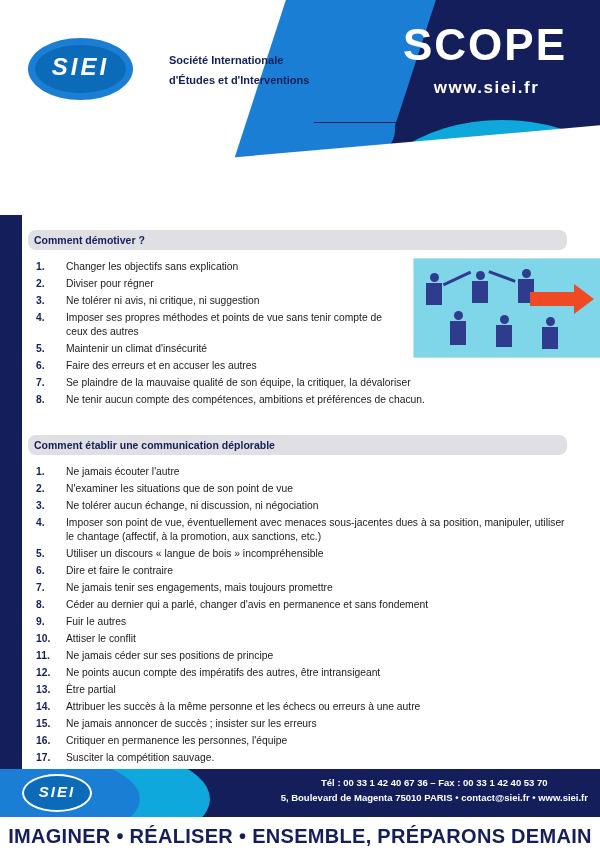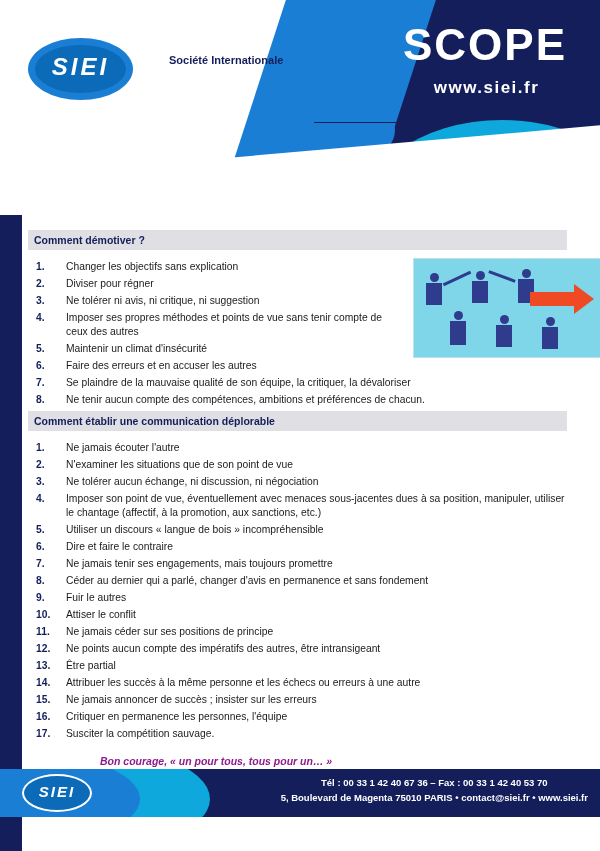--- a/index.html
+++ b/index.html
@@ -178,22 +178,23 @@
     z-index: 3;
   }
   .section-bar {
     background: #dfdfe4;
     color: #141e5a;
     font-size: 10.5px;
     font-weight: bold;
     padding: 4px 6px;
     margin: 0 0 10px 0;
     width: 527px;
-  }
-  .section-bar.second { margin-top: 4px; }
+    border-radius: 8px;
+  }
+  .section-bar.second { margin-top: 28px; }
 
   ol.list {
     margin: 0;
     padding: 0;
     list-style: none;
     counter-reset: item;
   }
   ol.list li {
     position: relative;
     padding-left: 38px;
@@ -362,20 +363,21 @@
     <div class="site-text">www.siei.fr</div>
 
     <div class="logo-wrap">
       <div class="logo-oval-outer"></div>
       <div class="logo-oval-inner"></div>
       <div class="logo-text">SIEI</div>
     </div>
     <div class="org-name">
       <div>Société Internationale</div>
       <div class="org-rule"></div>
+      <div style="margin-top:4px;">d'Études et d'Interventions</div>
     </div>
   </div>
 
   <div class="content">
 
     <div class="illus">
 
       <div class="fig head" style="left:16px; top:14px; width:9px; height:9px;"></div>
       <div class="fig" style="left:12px; top:24px; width:16px; height:22px;"></div>
       <div class="fig" style="left:28px; top:18px; width:30px; height:3px; transform:rotate(-25deg);"></div>
@@ -439,15 +441,18 @@
       <div class="footer-blue"></div>
       <div class="footer-logo">
         <div class="footer-logo-oval"></div>
         <div class="footer-logo-text">SIEI</div>
       </div>
       <div class="footer-contact">
         <div>Tél : 00 33 1 42 40 67 36 – Fax : 00 33 1 42 40 53 70</div>
         <div>5, Boulevard de Magenta 75010 PARIS • contact@siei.fr • www.siei.fr</div>
       </div>
     </div>
+    <div class="footer-bottom">
+      <div class="footer-slogan">IMAGINER • RÉALISER • ENSEMBLE, PRÉPARONS DEMAIN</div>
+    </div>
   </div>
 
 </div>
 
 </body></html>

